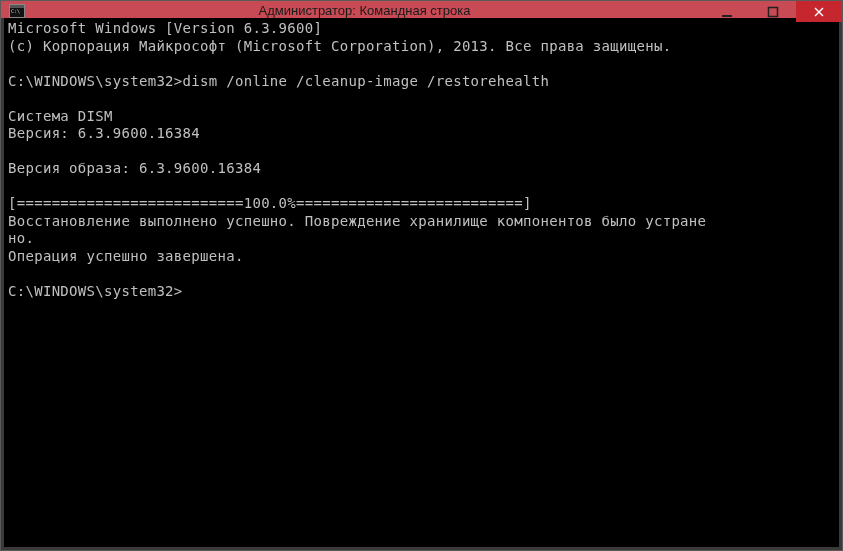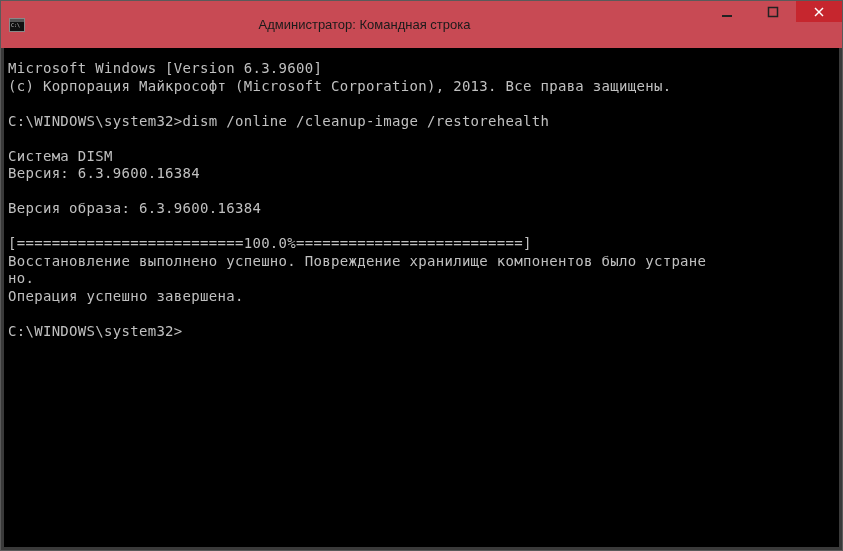--- a/index.html
+++ b/index.html
@@ -15,24 +15,24 @@
       background: #333;
     }
     .window {
       width: 843px;
       height: 551px;
       border: 1px solid #5a5a5a;
       display: flex;
       flex-direction: column;
     }
     .titlebar {
-      height: 47px;
+      height: 17px;
       background: #c84a54;
       display: flex;
-      align-items: center;
+      align-items: flex-end;
       position: relative;
       gap: 16px;
     }
     .titlebar-icon {
       width: 16px;
       height: 14px;
       margin-left: 8px;
       background: #e0e0e0;
       border: 1px solid #888;
       position: relative;
@@ -85,21 +85,21 @@
       color: #fff;
     }
     .titlebar-btn svg {
       display: block;
     }
     .console {
       flex: 1;
       background: #000;
       border: 3px solid #3a3a3a;
       border-top: none;
-      padding: 12px 4px;
+      padding: 2px 4px;
       font-family: "Lucida Console", "Consolas", monospace;
       font-size: 14px;
       line-height: 17.5px;
       color: #c0c0c0;
       white-space: pre;
       overflow: hidden;
       letter-spacing: 0.3px;
     }
   </style>
 </head>

